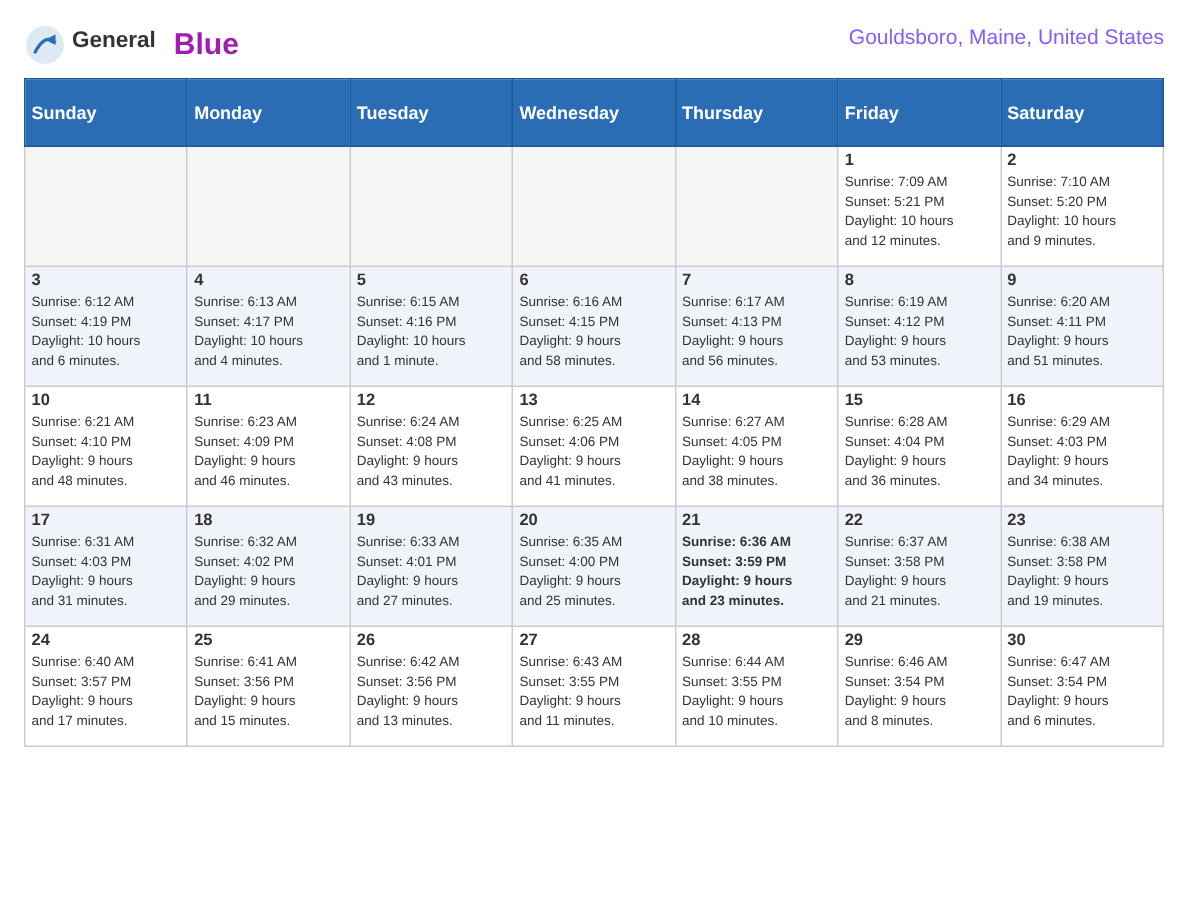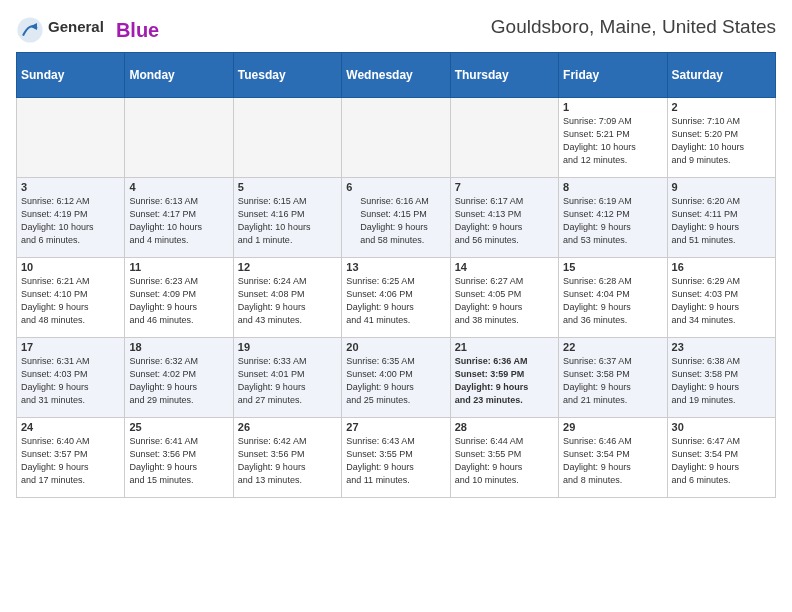--- a/index.html
+++ b/index.html
@@ -43,22 +43,22 @@
     }
     .title-block {
       text-align: right;
     }
     .month-title {
       font-size: 32px;
       font-weight: bold;
       color: #222;
     }
     .location {
-      font-size: 19px;
-      color: #404040;
+      font-size: 14px;
+      color: #8b5cf6;
       text-align: right;
     }
     table {
       width: 100%;
       border-collapse: collapse;
       table-layout: fixed;
     }
     th {
       background-color: #2a6db5;
       color: #fff;
@@ -166,21 +166,21 @@
         </td>
         <td class="alt-row">
           <span class="day-number">5</span>
           <div class="day-info" style="white-space: pre-line;">Sunrise: 6:15 AM
 Sunset: 4:16 PM
 Daylight: 10 hours
 and 1 minute.</div>
         </td>
         <td class="alt-row">
           <span class="day-number">6</span>
-          <div class="day-info" style="white-space: pre-line; margin-left: 14px;">Sunrise: 6:16 AM
+          <div class="day-info" style="white-space: pre-line;">Sunrise: 6:16 AM
 Sunset: 4:15 PM
 Daylight: 9 hours
 and 58 minutes.</div>
         </td>
         <td class="alt-row">
           <span class="day-number">7</span>
           <div class="day-info" style="white-space: pre-line;">Sunrise: 6:17 AM
 Sunset: 4:13 PM
 Daylight: 9 hours
 and 56 minutes.</div>

